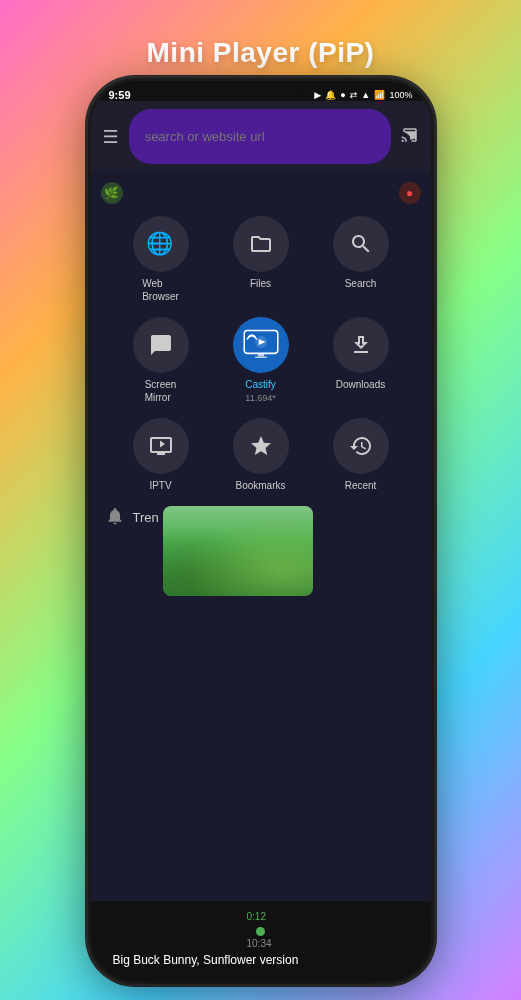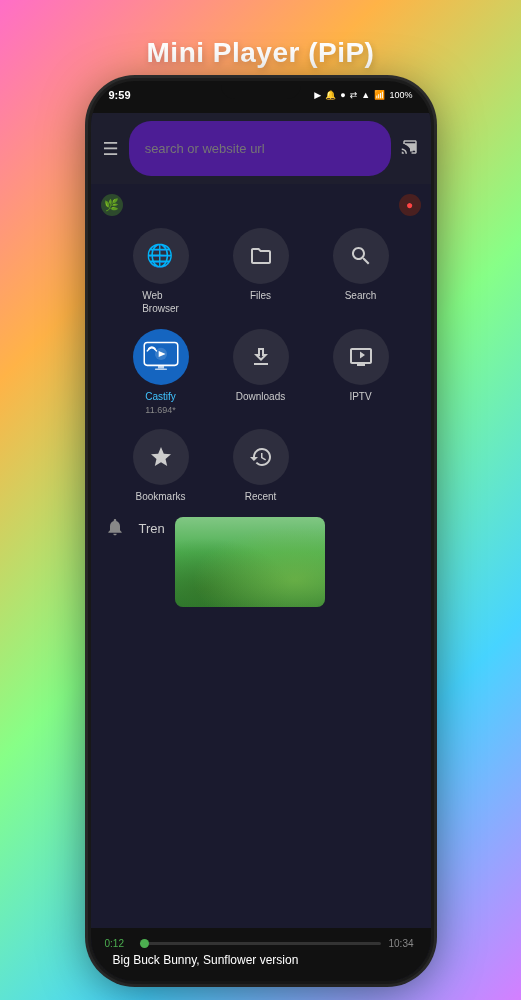--- a/index.html
+++ b/index.html
@@ -34,21 +34,21 @@
       align-items: center;
       position: relative;
       overflow: hidden;
     }
     
     .phone-notch-row {
       width: 100%;
       display: flex;
       align-items: center;
       justify-content: space-between;
-      padding: 8px 18px 12px 18px;
+      padding: 8px 18px 0 18px;
       position: relative;
       z-index: 10;
     }
     .notch-center {
       position: absolute;
       left: 50%;
       transform: translateX(-50%);
       top: 0;
       width: 80px;
       height: 18px;
@@ -183,21 +183,21 @@
       font-size: 9px;
       text-align: right;
       margin-top: -3px;
     }
     
     .trend-row {
       width: 100%;
       display: flex;
       align-items: flex-start;
       padding: 0 14px;
-      gap: 10px;
+      gap: 4px;
       margin-top: 4px;
     }
     .trend-label {
       color: #ccc;
       font-size: 13px;
       padding-top: 4px;
       white-space: nowrap;
     }
     .trend-thumbnail {
       width: 150px;
@@ -225,20 +225,21 @@
       background: #111;
       padding: 10px 14px 14px 14px;
       display: flex;
       flex-direction: column;
       gap: 4px;
     }
     .progress-row {
       display: flex;
       align-items: center;
       gap: 8px;
+      flex-direction: column;
     }
     .progress-time {
       color: #4caf50;
       font-size: 10px;
       min-width: 28px;
     }
     .progress-time.end {
       color: #888;
     }
     .progress-bar-bg {
@@ -337,20 +338,28 @@
 
         <div class="app-item">
           <div class="app-icon-circle">
             <svg width="24" height="24" viewBox="0 0 24 24" fill="#ccc">
               <path d="M15.5 14h-.79l-.28-.27C15.41 12.59 16 11.11 16 9.5 16 5.91 13.09 3 9.5 3S3 5.91 3 9.5 5.91 16 9.5 16c1.61 0 3.09-.59 4.23-1.57l.27.28v.79l5 4.99L20.49 19l-4.99-5zm-6 0C7.01 14 5 11.99 5 9.5S7.01 5 9.5 5 14 7.01 14 9.5 11.99 14 9.5 14z"></path>
             </svg>
           </div>
           <span class="app-label">Search</span>
         </div>
 
+        <div class="app-item">
+          <div class="app-icon-circle">
+            <svg width="24" height="24" viewBox="0 0 24 24" fill="#ccc">
+              <path d="M20 2H4c-1.1 0-2 .9-2 2v18l4-4h14c1.1 0 2-.9 2-2V4c0-1.1-.9-2-2-2z"></path>
+            </svg>
+          </div>
+          <span class="app-label">Screen<br>Mirror</span>
+        </div>
 
         <div class="app-item">
           <div class="app-icon-circle castify">
             <svg class="castify-svg" viewBox="0 0 48 42" fill="none" xmlns="http://www.w3.org/2000/svg">
 
               <rect x="2" y="2" width="44" height="30" rx="4" fill="#1565c0" stroke="white" stroke-width="2"></rect>
 
               <path d="M8 10 Q12 6 16 10" stroke="white" stroke-width="2" fill="none" stroke-linecap="round"></path>
               <path d="M6 13 Q12 5 18 13" stroke="white" stroke-width="2" fill="none" stroke-linecap="round"></path>
 

